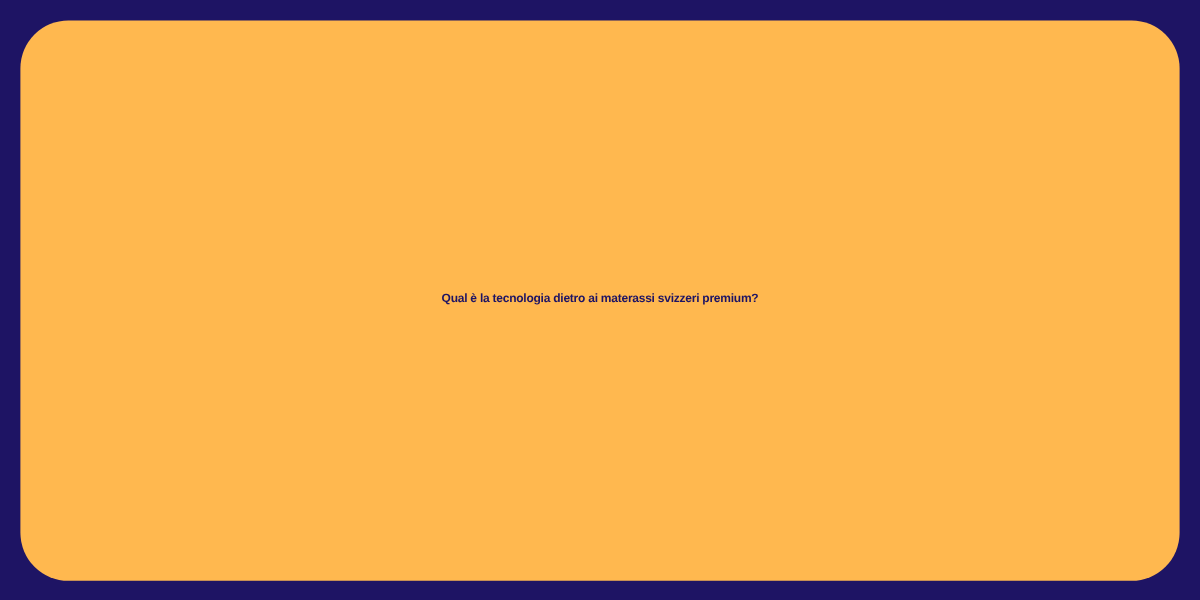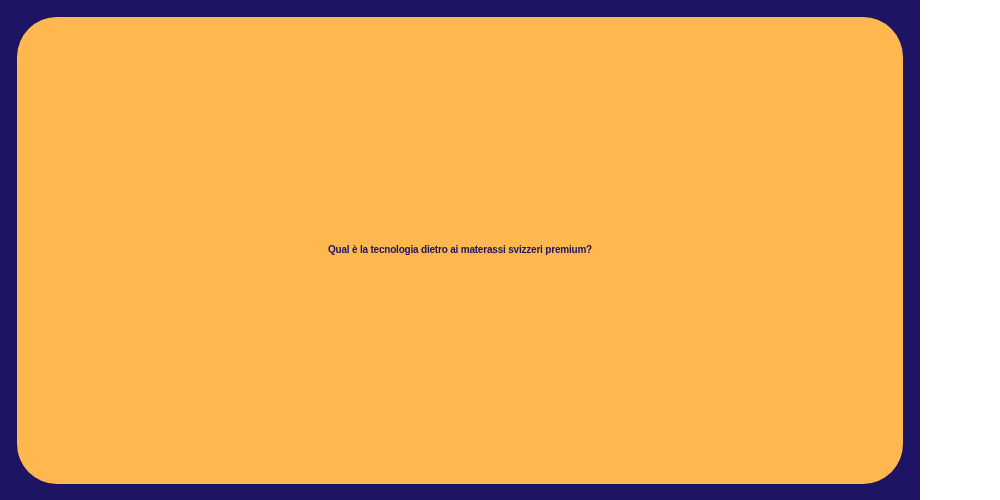--- a/index.html
+++ b/index.html
@@ -10,21 +10,21 @@
 
   body {
     width: 1000px;
     height: 500px;
     overflow: hidden;
     font-family: "Liberation Sans", sans-serif;
   }
 
   #banner-root {
     position: relative;
-    width: 920px;
+    width: 1000px;
     height: 500px;
     box-sizing: border-box;
     background: #1e1464;
     display: flex;
     align-items: stretch;
     justify-content: stretch;
   }
 
   #banner-panel {
     position: absolute;

